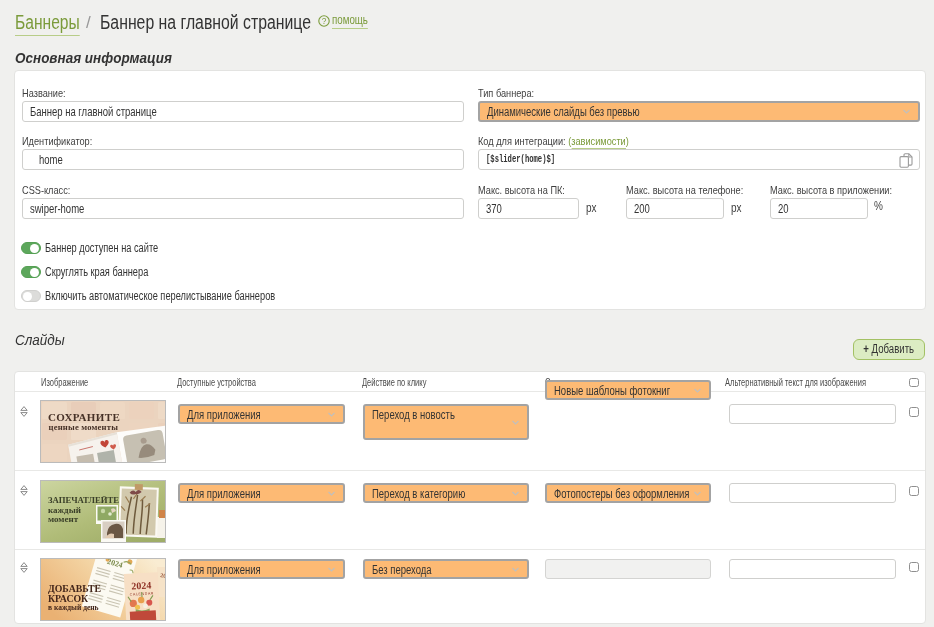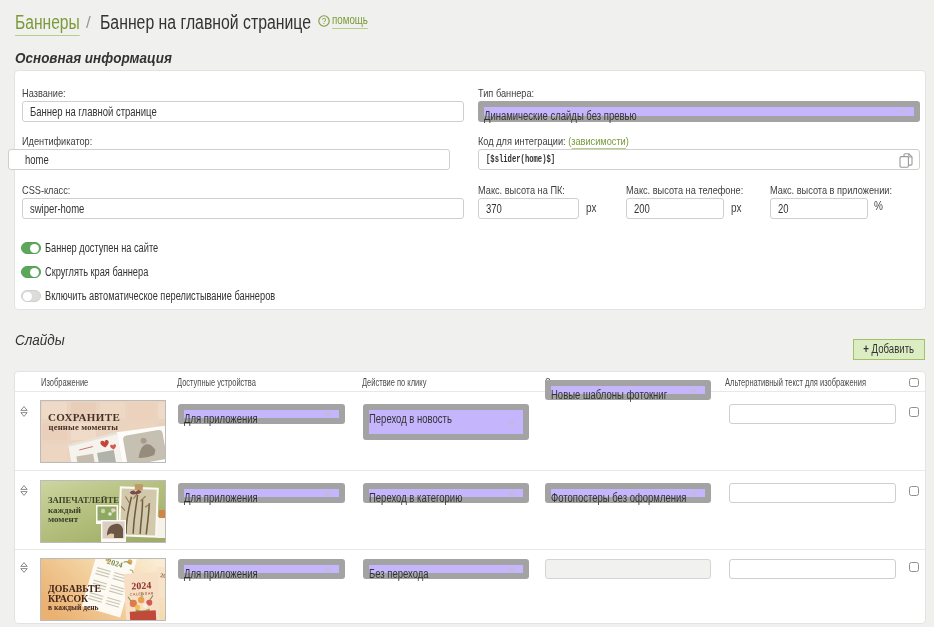--- a/index.html
+++ b/index.html
@@ -4,21 +4,21 @@
 <style>
 * { margin:0; padding:0; box-sizing:border-box; }
 html,body { width:934px; height:627px; background:#f0f0ee; font-family:"Liberation Sans", sans-serif; overflow:hidden; position:relative; }
 .abs { position:absolute; }
 .t { display:inline-block; transform-origin:0 50%; white-space:nowrap; }
 .card { background:#fff; border:1px solid #e3e3e1; border-radius:4px; }
 .lbl { font-size:11.5px; color:#3f3f3f; line-height:14px; white-space:nowrap; }
 .lbl .t { transform:scaleX(0.8); }
 .inp { background:#fff; border:1px solid #cfcfcd; border-radius:3px; font-size:13px; color:#333; line-height:19px; padding:0 7px; white-space:nowrap; }
 .inp .t { transform:scaleX(0.73); }
-.sel { background:#c4b5fd; border:6px solid #a3a3a3; border-radius:3px; font-size:12.5px; color:#333; line-height:18px; padding:0 0; white-space:nowrap; }
+.sel { background:#fdba74; border:2px solid #a3a3a3; border-radius:3px; font-size:12.5px; color:#333; line-height:18px; padding:0 7px; white-space:nowrap; }
 .sel .t { transform:scaleX(0.76); }
 .chev { position:absolute; right:7px; top:50%; margin-top:-4.5px; width:9px; height:9px; }
 .green { color:#7b9b3b; }
 .toggle { width:20px; height:11.5px; border-radius:6px; }
 .ton { background:#5da75c; border:1px solid #55a054; }
 .toff { background:#dcdcda; border:1px solid #d0d0ce; }
 .knob { position:absolute; top:0.75px; width:9px; height:9px; background:#fff; border-radius:50%; }
 .tglbl { font-size:12px; color:#333; line-height:13px; white-space:nowrap; }
 .tglbl .t { transform:scaleX(0.77); }
 .cb { width:9.5px; height:9.5px; border:1.2px solid #8f8f8f; border-radius:2.5px; background:#fff; }
@@ -38,21 +38,21 @@
 </svg>
 <div class="abs green" style="left:332px; top:14px; font-size:12.5px; line-height:13px;"><span class="t" style="transform:scaleX(0.78); border-bottom:1px solid #b8cd88; padding-bottom:1px;">помощь</span></div>
 
 <div class="abs" style="left:15px; top:49px; font-size:15.5px; font-style:italic; color:#333;font-weight:bold;"><span class="t" style="transform:scaleX(0.87);">Основная информация</span></div>
 
 <div class="abs card" style="left:14px; top:70px; width:912px; height:240px;"></div>
 
 <div class="abs lbl" style="left:22px; top:86px;"><span class="t">Название:</span></div>
 <div class="abs inp" style="left:22px; top:100.5px; width:442px; height:21px;"><span class="t">Баннер на главной странице</span></div>
 <div class="abs lbl" style="left:22px; top:134px;"><span class="t">Идентификатор:</span></div>
-<div class="abs inp" style="left:8px; top:148.5px; width:442px; height:21px;padding-left:16px;"><span class="t">home</span></div>
+<div class="abs inp" style="left:22px; top:148.5px; width:442px; height:21px;padding-left:16px;"><span class="t">home</span></div>
 <div class="abs lbl" style="left:22px; top:183px;"><span class="t">CSS-класс:</span></div>
 <div class="abs inp" style="left:22px; top:197.5px; width:442px; height:21px;"><span class="t">swiper-home</span></div>
 
 <div class="abs lbl" style="left:478px; top:86px;"><span class="t">Тип баннера:</span></div>
 <div class="abs sel" style="left:478px; top:100.5px; width:442px; height:21px; line-height:19px;"><span class="t">Динамические слайды без превью</span>
   <svg class="chev" viewBox="0 0 9 9">
       <path d="M1.5 3 L4.5 6 L7.5 3" fill="none" stroke="#c0c0be" stroke-width="1.1"></path>
     </svg>
 </div>
 <div class="abs lbl" style="left:478px; top:134px;"><span class="t">Код для интеграции: <span class="green">(<span style="border-bottom:1px solid #b8cd88; padding-bottom:1px;">зависимости</span>)</span></span></div>
@@ -80,21 +80,21 @@
 <div class="abs toggle ton" style="left:21px; top:266px;">
     <span class="knob" style="right:0.75px;"></span>
   </div>
 <div class="abs tglbl" style="left:45px; top:266px;"><span class="t">Скруглять края баннера</span></div>
 <div class="abs toggle toff" style="left:21px; top:290px;">
     <span class="knob" style="left:0.75px;"></span>
   </div>
 <div class="abs tglbl" style="left:45px; top:290px;"><span class="t">Включить автоматическое перелистывание баннеров</span></div>
 
 <div class="abs" style="left:15px; top:331px; font-size:15.5px; font-style:italic; color:#333;"><span class="t" style="transform:scaleX(0.87);">Слайды</span></div>
-<div class="abs" style="left:853px; top:339px; width:72px; height:21px; background:#dcecc3; border:1px solid #a3c164; border-radius:0; font-size:12px; color:#333; line-height:19px; text-align:center;"><span class="t" style="transform:scaleX(0.8); transform-origin:50% 50%;"><b>+</b> Добавить</span></div>
+<div class="abs" style="left:853px; top:339px; width:72px; height:21px; background:#dcecc3; border:1px solid #a3c164; border-radius:6px; font-size:12px; color:#333; line-height:19px; text-align:center;"><span class="t" style="transform:scaleX(0.8); transform-origin:50% 50%;"><b>+</b> Добавить</span></div>
 
 <div class="abs card" style="left:14px; top:371px; width:912px; height:253px;"></div>
 <div class="abs divider" style="left:15px; top:391px; width:910px;"></div>
 <div class="abs divider" style="left:15px; top:470px; width:910px;"></div>
 <div class="abs divider" style="left:15px; top:548.5px; width:910px;"></div>
 
 <div class="abs hdrsmall" style="left:41px; top:377px;"><span class="t">Изображение</span></div>
 <div class="abs hdrsmall" style="left:177px; top:377px;"><span class="t">Доступные устройства</span></div>
 <div class="abs hdrsmall" style="left:362px; top:377px;"><span class="t">Действие по клику</span></div>
 <div class="abs hdrsmall" style="left:545px; top:377px;"><span class="t">Страница или ссылка</span></div>

